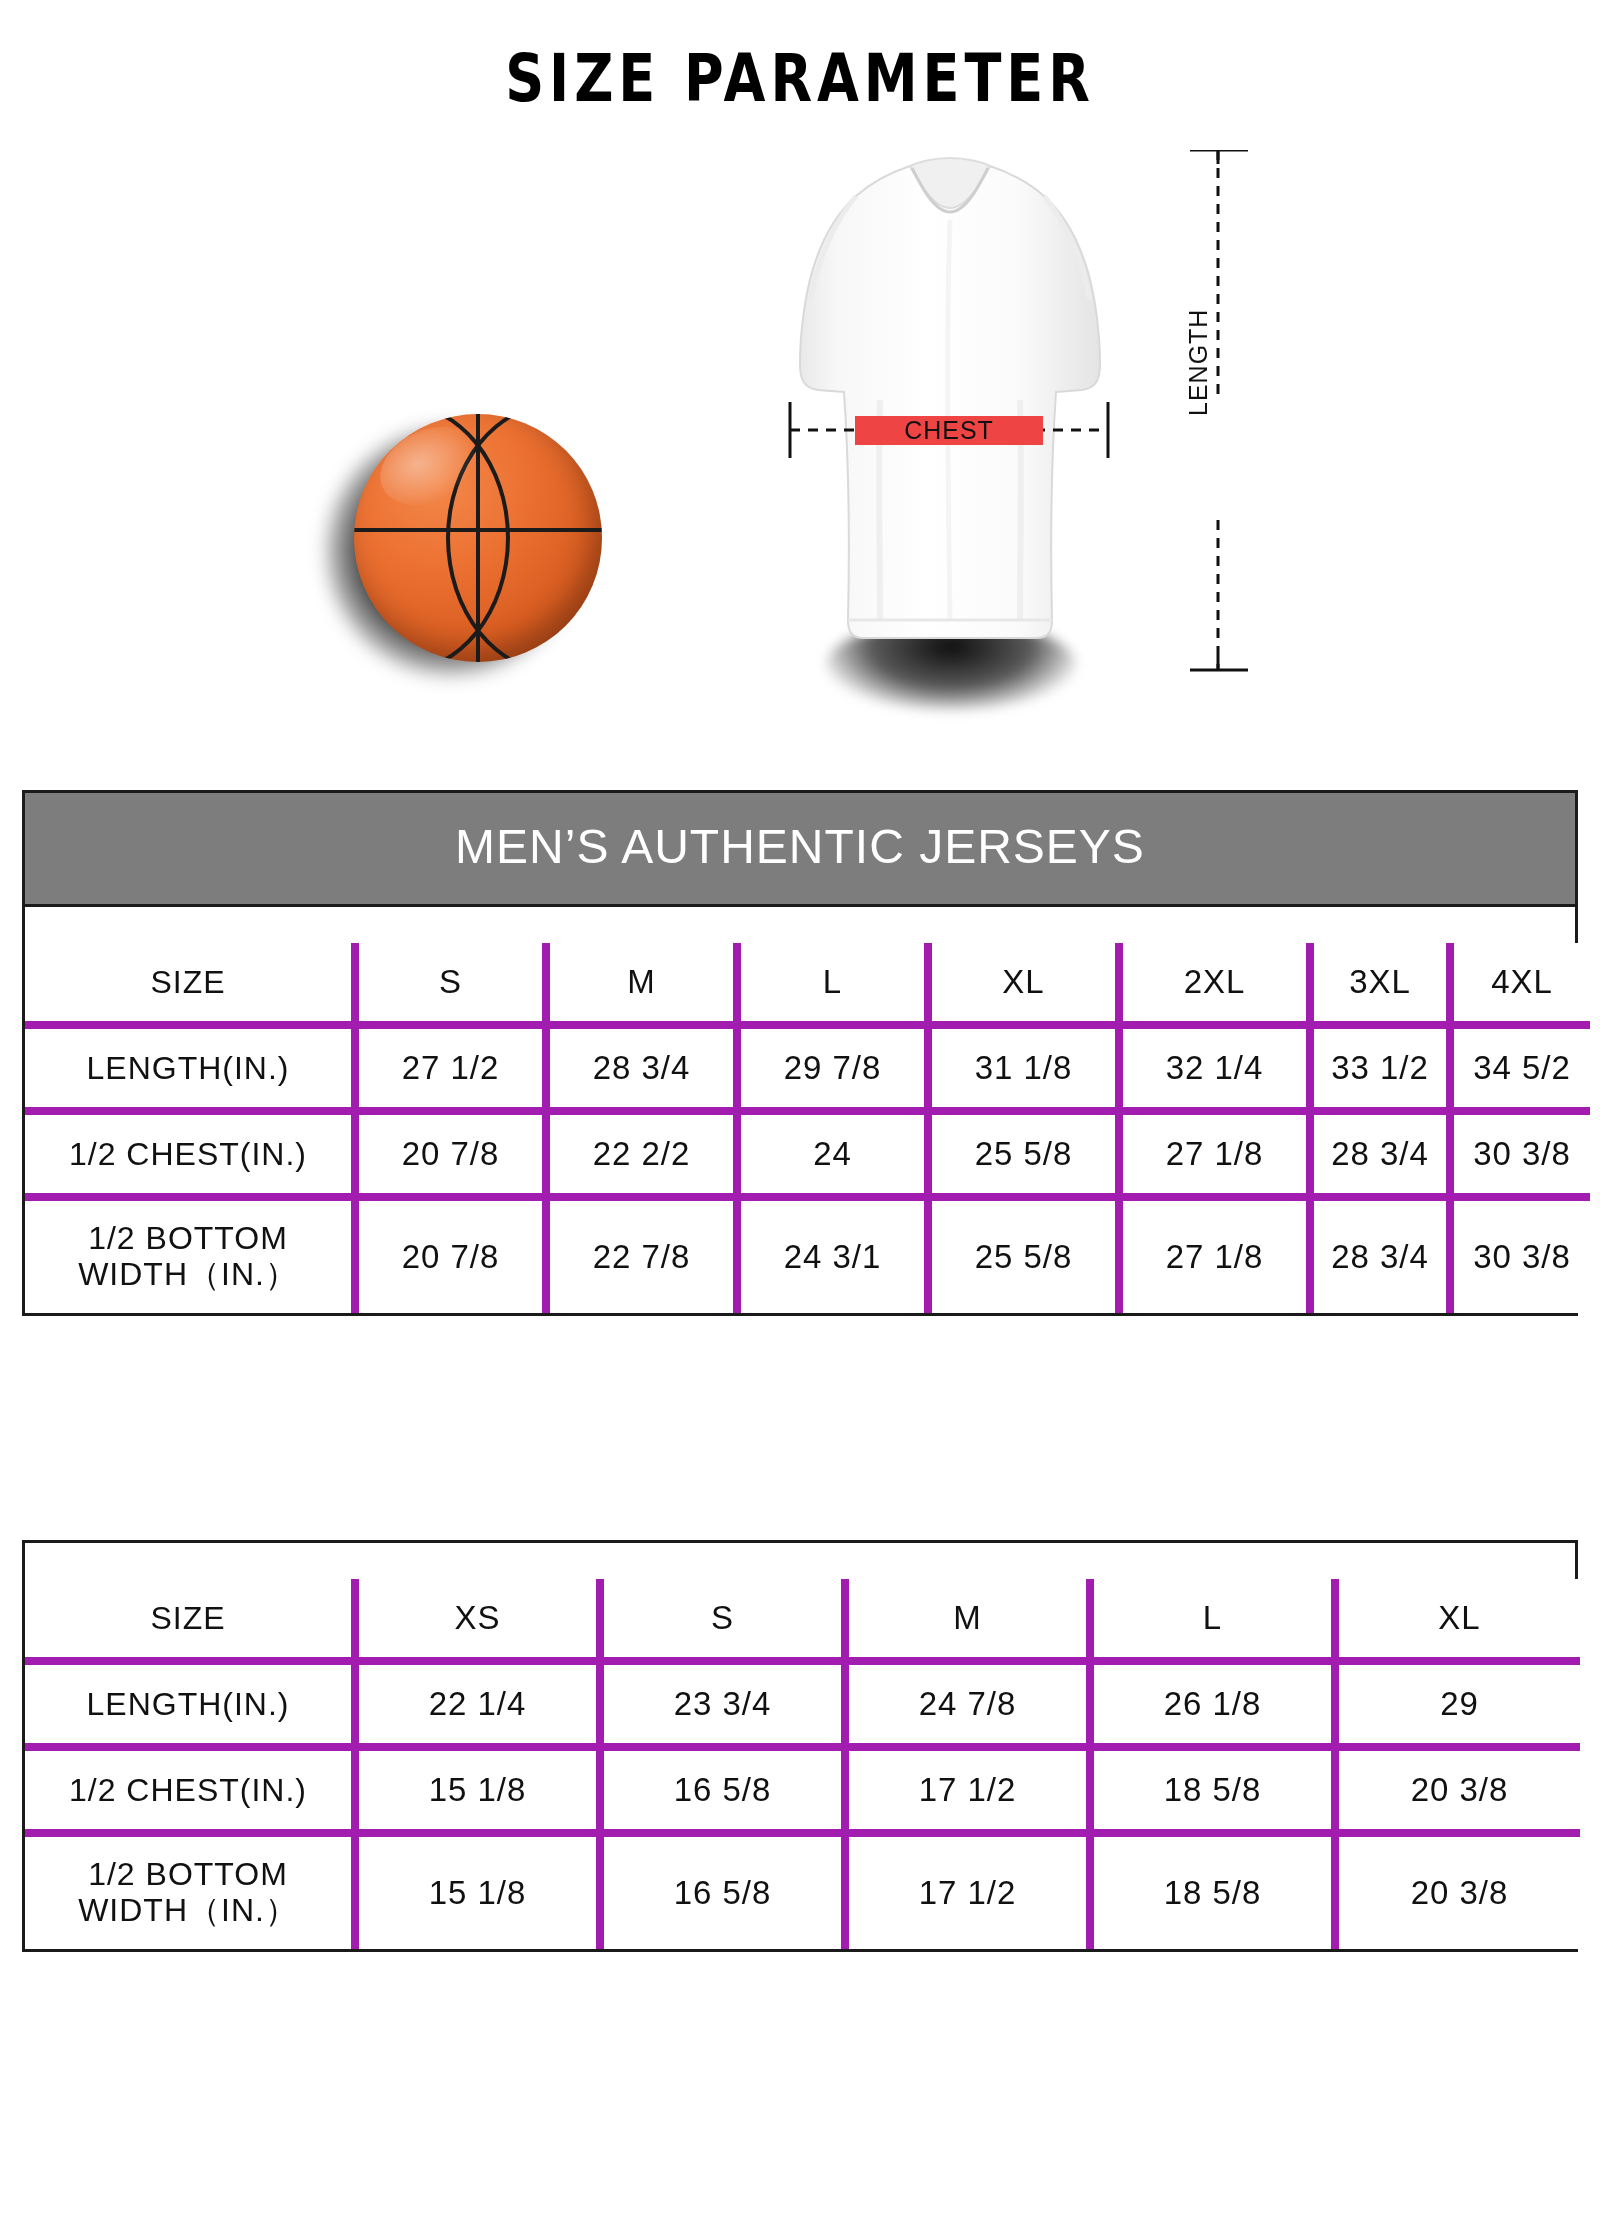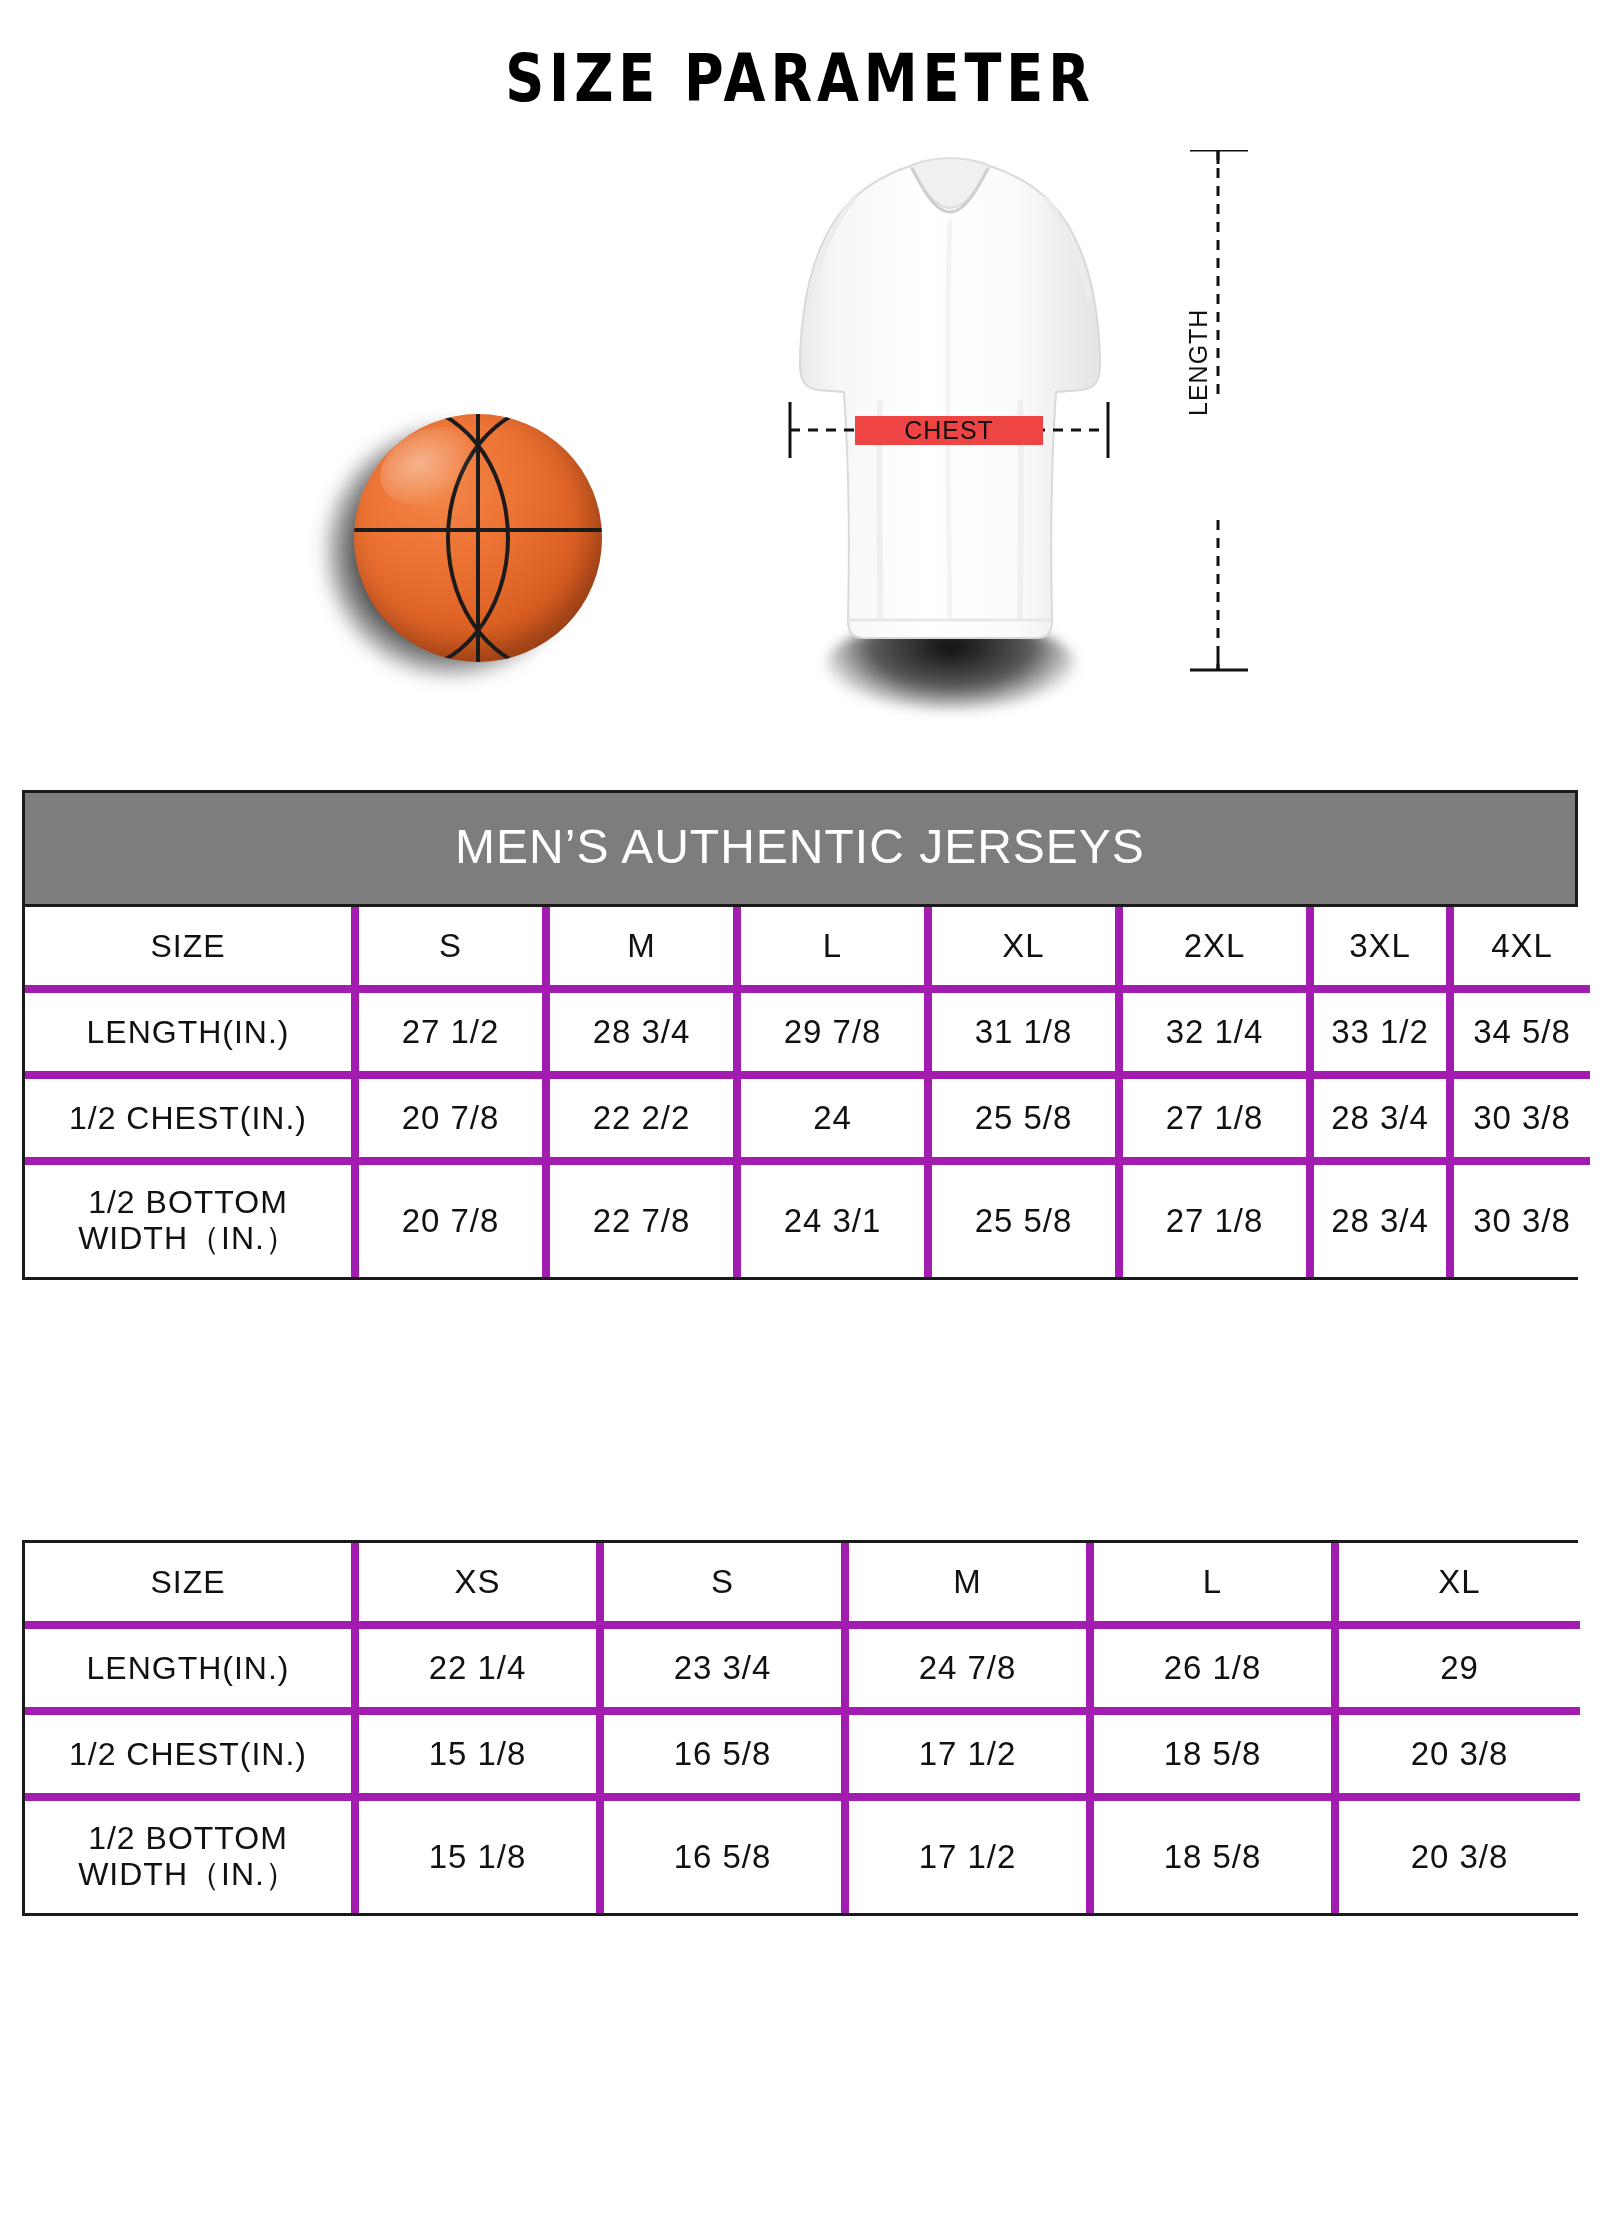--- a/index.html
+++ b/index.html
@@ -204,20 +204,21 @@
     text-align: center;
     font-size: 48px;
     letter-spacing: 1px;
     padding: 26px 0 30px 0;
     border-bottom: 3px solid #1a1a1a;
   }
   table.size-table {
     width: 100%;
     border-collapse: collapse;
     table-layout: fixed;
+    margin-top: 36px;
   }
   table.size-table td {
     border: 8px solid #a21caf;
     text-align: center;
     vertical-align: middle;
     font-size: 33px;
     padding: 20px 2px;
     letter-spacing: 1px;
     background: #fff;
   }
@@ -366,21 +367,21 @@
           <td>4XL</td>
         </tr>
         <tr>
           <td>LENGTH(IN.)</td>
           <td>27  1/2</td>
           <td>28  3/4</td>
           <td>29  7/8</td>
           <td>31  1/8</td>
           <td>32  1/4</td>
           <td>33  1/2</td>
-          <td>34  5/8</td>
+          <td>34  5/2</td>
         </tr>
         <tr>
           <td>1/2 CHEST(IN.)</td>
           <td>20  7/8</td>
           <td>22  2/2</td>
           <td>24</td>
           <td>25  5/8</td>
           <td>27  1/8</td>
           <td>28  3/4</td>
           <td>30  3/8</td>

